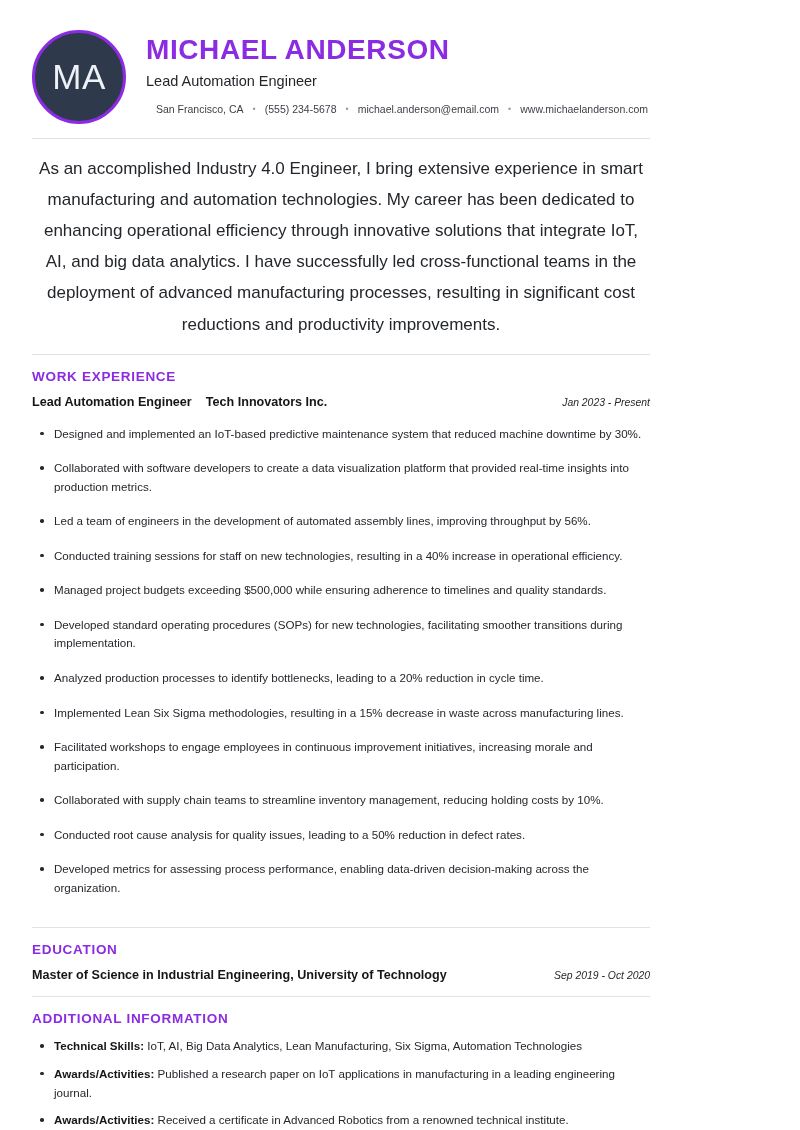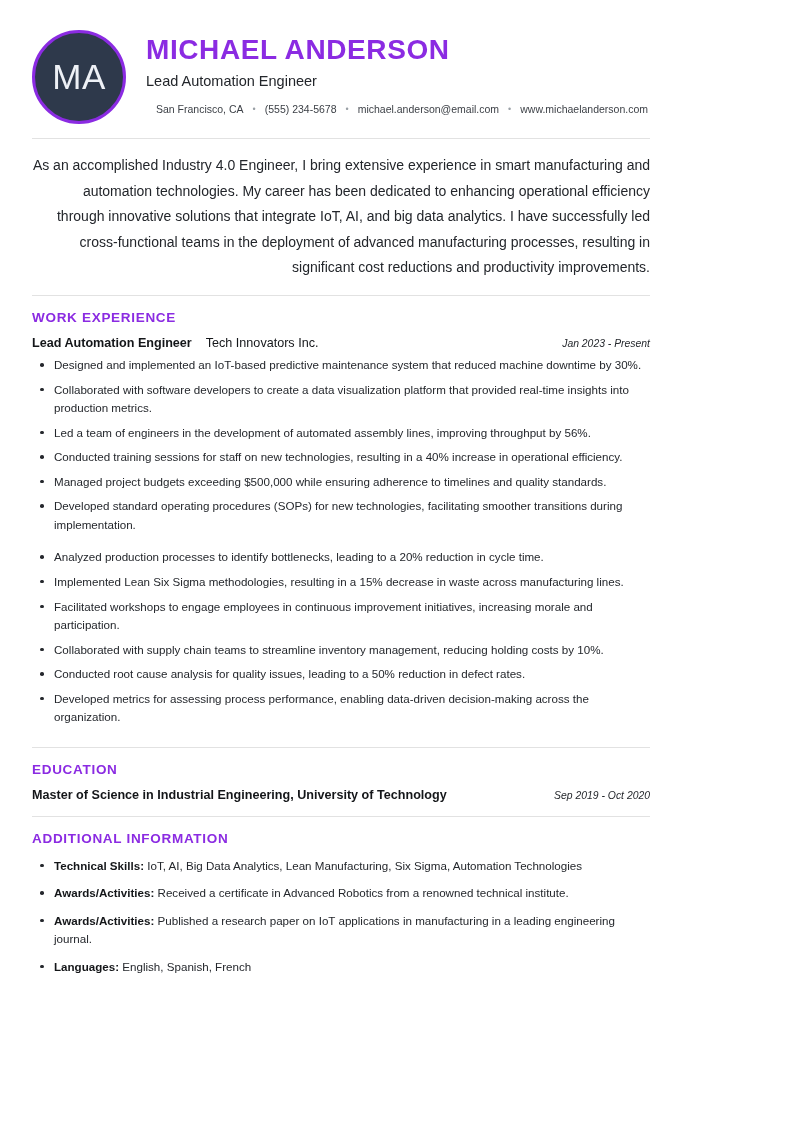--- a/index.html
+++ b/index.html
@@ -100,45 +100,45 @@
     font-size: 13.5px;
     font-weight: bold;
     color: #8b2be2;
     letter-spacing: 0.7px;
     margin-bottom: 11px;
   }
 
   .section-body { padding-bottom: 14px; }
 
   .summary-text {
-    font-size: 14px;
+    font-size: 17px;
     line-height: 1.83;
     color: #23262b;
-    text-align: right;
+    text-align: center;
   }
 
   
   .job { margin-bottom: 4px; }
   .job + .job { margin-top: 14px; }
 
   .job-head {
     display: flex;
     align-items: baseline;
     justify-content: space-between;
     gap: 14px;
     margin-bottom: 5px;
   }
 
   .job-headline {
     font-size: 12.6px;
     font-weight: bold;
     color: #141619;
   }
 
-  .job-company { font-weight: normal; text-align: center; }
+  .job-company { font-weight: bold; text-align: center; }
 
   .job-date {
     flex: 0 0 auto;
     font-size: 10.4px;
     font-style: italic;
     color: #24272c;
     white-space: nowrap;
   }
 
   ul.bullets {
@@ -146,21 +146,21 @@
     padding: 0;
     margin: 0;
   }
 
   ul.bullets > li {
     position: relative;
     padding-left: 22px;
     font-size: 11.6px;
     line-height: 1.6;
     color: #24272c;
-    margin: 6px 0;
+    margin: 16px 0;
   }
 
   ul.bullets > li::before {
     content: "";
     position: absolute;
     left: 8px;
     top: 7px;
     width: 3.5px;
     height: 3.5px;
     border-radius: 50%;
@@ -309,25 +309,25 @@
   <div class="section">
     <div class="section-title">ADDITIONAL INFORMATION</div>
     <div class="section-body">
       <ul class="info-list">
         <li>
           <span class="info-label">Technical Skills:</span>
           <span>IoT, AI, Big Data Analytics, Lean Manufacturing, Six Sigma, Automation Technologies</span>
         </li>
         <li>
           <span class="info-label">Awards/Activities:</span>
-          <span>Received a certificate in Advanced Robotics from a renowned technical institute.</span>
+          <span>Published a research paper on IoT applications in manufacturing in a leading engineering journal.</span>
         </li>
         <li>
           <span class="info-label">Awards/Activities:</span>
-          <span>Published a research paper on IoT applications in manufacturing in a leading engineering journal.</span>
+          <span>Received a certificate in Advanced Robotics from a renowned technical institute.</span>
         </li>
         <li>
           <span class="info-label">Languages:</span>
           <span class="lang-list">English,  Spanish,  French</span>
         </li>
       </ul>
     </div>
   </div>
 
 </div>

